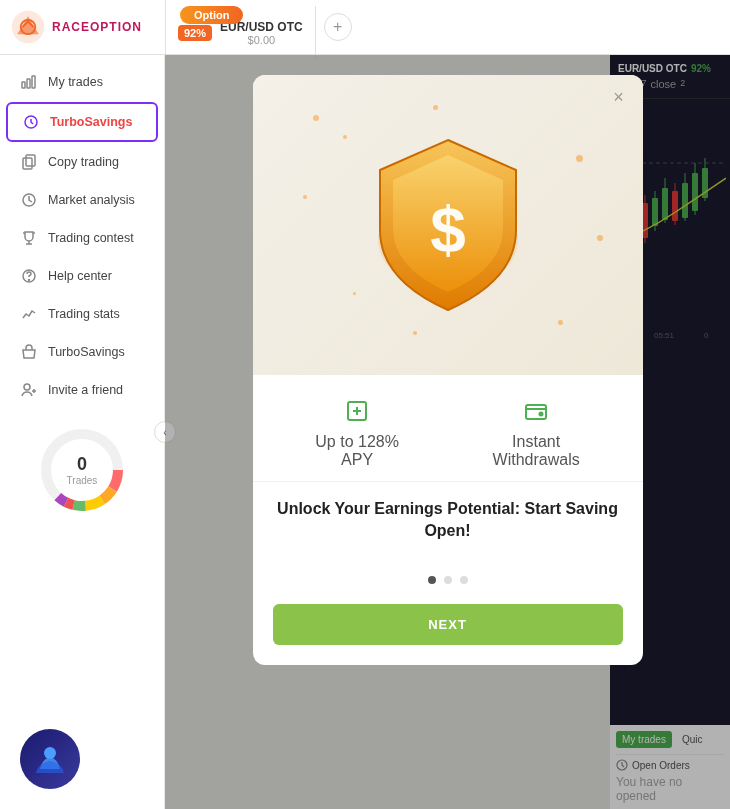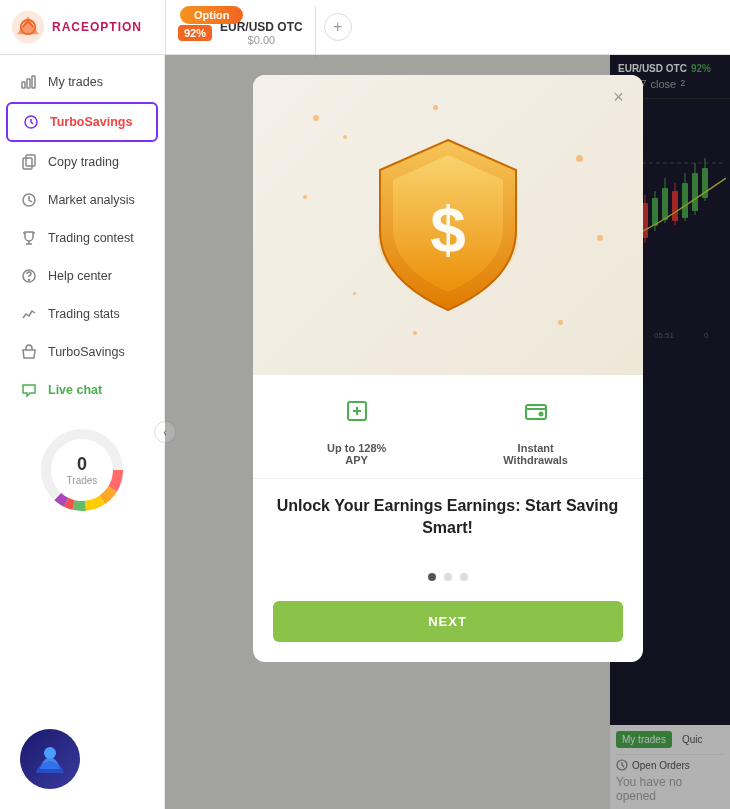--- a/index.html
+++ b/index.html
@@ -268,24 +268,23 @@
       gap: 6px;
       text-align: center;
     }
     .feature-icon {
       width: 32px; height: 32px;
       display: flex; align-items: center; justify-content: center;
       color: #4caf50;
       font-size: 20px;
     }
     .feature-label {
-      font-size: 11px;
+      font-size: 16px;
       color: #555;
-      font-weight: 700;
-      margin-top: 9px;
+      font-weight: 400;
     }
     .modal-body {
       padding: 16px 24px;
       flex: 1;
       min-height: 80px;
     }
     .modal-title {
       font-size: 16px;
       font-weight: 700;
       color: #222;
@@ -441,29 +440,31 @@
     <div class="sidebar-item">
       <span class="icon">
         <svg class="sidebar-icon-svg" viewBox="0 0 16 16" fill="none" stroke="#888" stroke-width="1.5">
           <path d="M2 6h12l-1 8H3L2 6z"></path>
           <path d="M5 6V4a3 3 0 016 0v2"></path>
         </svg>
       </span>
       <span>TurboSavings</span>
     </div>
 
-
-    <div class="sidebar-item">
-      <span class="icon">
-        <svg class="sidebar-icon-svg" viewBox="0 0 16 16" fill="none" stroke="#4caf50" stroke-width="1.5">
-          <path d="M2 3h12v8H9l-3 3v-3H2V3z"></path>
-        </svg>
-      </span>
-      <span class="live-chat-label">Live chat</span>
-    </div>
+    <div class="sidebar-item">
+      <span class="icon">
+        <svg class="sidebar-icon-svg" viewBox="0 0 16 16" fill="none" stroke="#888" stroke-width="1.5">
+          <circle cx="6" cy="5" r="3"></circle>
+          <path d="M1 14s1-4 5-4 5 4 5 4"></path>
+          <path d="M13 7v4M11 9h4"></path>
+        </svg>
+      </span>
+      <span>Invite a friend</span>
+    </div>
+
 
     <div class="donut-area">
       <div class="donut-container">
         <svg width="90" height="90" viewBox="0 0 90 90">
 
           <circle cx="45" cy="45" r="36" fill="none" stroke="#f0f0f0" stroke-width="10"></circle>
 
           <circle cx="45" cy="45" r="36" fill="none" stroke="#ff6b6b" stroke-width="10" stroke-dasharray="20 206" stroke-dashoffset="0"></circle>
           <circle cx="45" cy="45" r="36" fill="none" stroke="#ffa726" stroke-width="10" stroke-dasharray="15 211" stroke-dashoffset="-20"></circle>
           <circle cx="45" cy="45" r="36" fill="none" stroke="#ffcc02" stroke-width="10" stroke-dasharray="18 208" stroke-dashoffset="-35"></circle>
@@ -542,21 +543,21 @@
                 <rect x="2" y="6" width="20" height="14" rx="2"></rect>
                 <path d="M2 10h20"></path>
                 <circle cx="17" cy="15" r="1.5" fill="#4caf50"></circle>
               </svg>
             </div>
             <div class="feature-label">Instant<br>Withdrawals</div>
           </div>
         </div>
 
         <div class="modal-body">
-          <div class="modal-title">Unlock Your Earnings Earnings: Start Saving Smart!</div>
+          <div class="modal-title">Unlock Your Earnings Potential: Start Saving Open!</div>
         </div>
 
         <div class="modal-dots">
           <div class="dot active"></div>
           <div class="dot"></div>
           <div class="dot"></div>
         </div>
 
         <div class="modal-footer">
           <button class="next-btn">NEXT</button>

